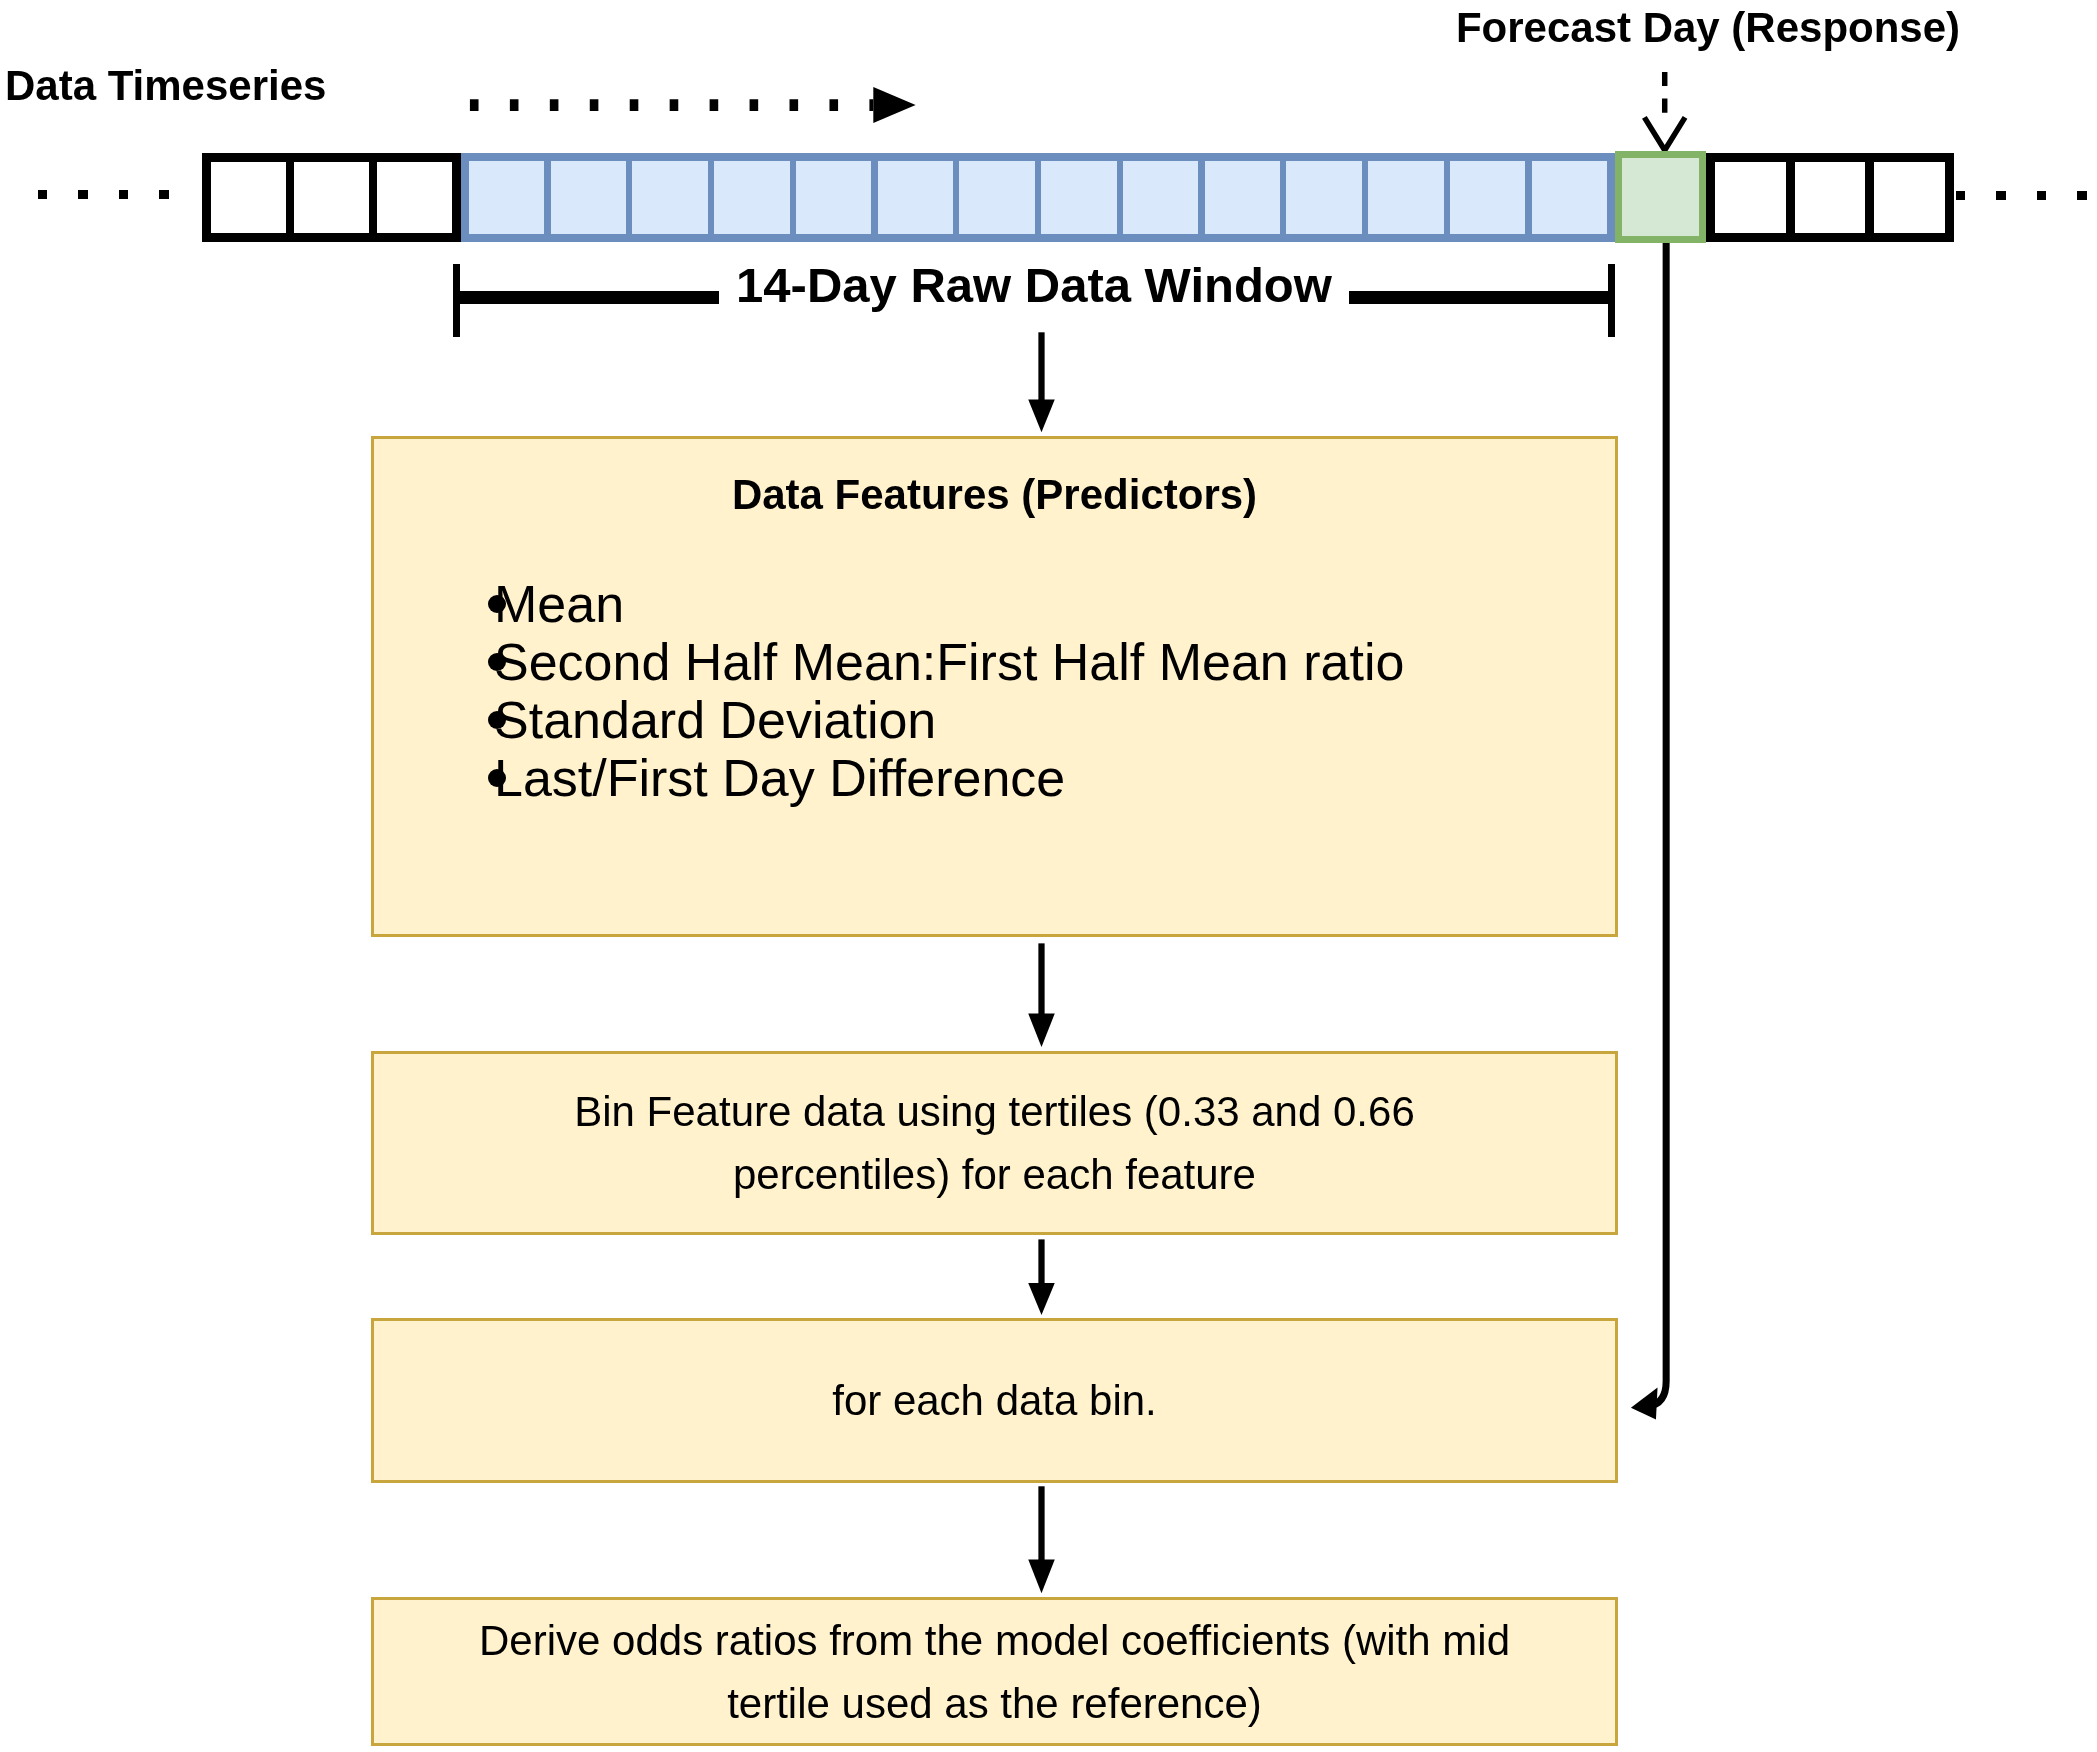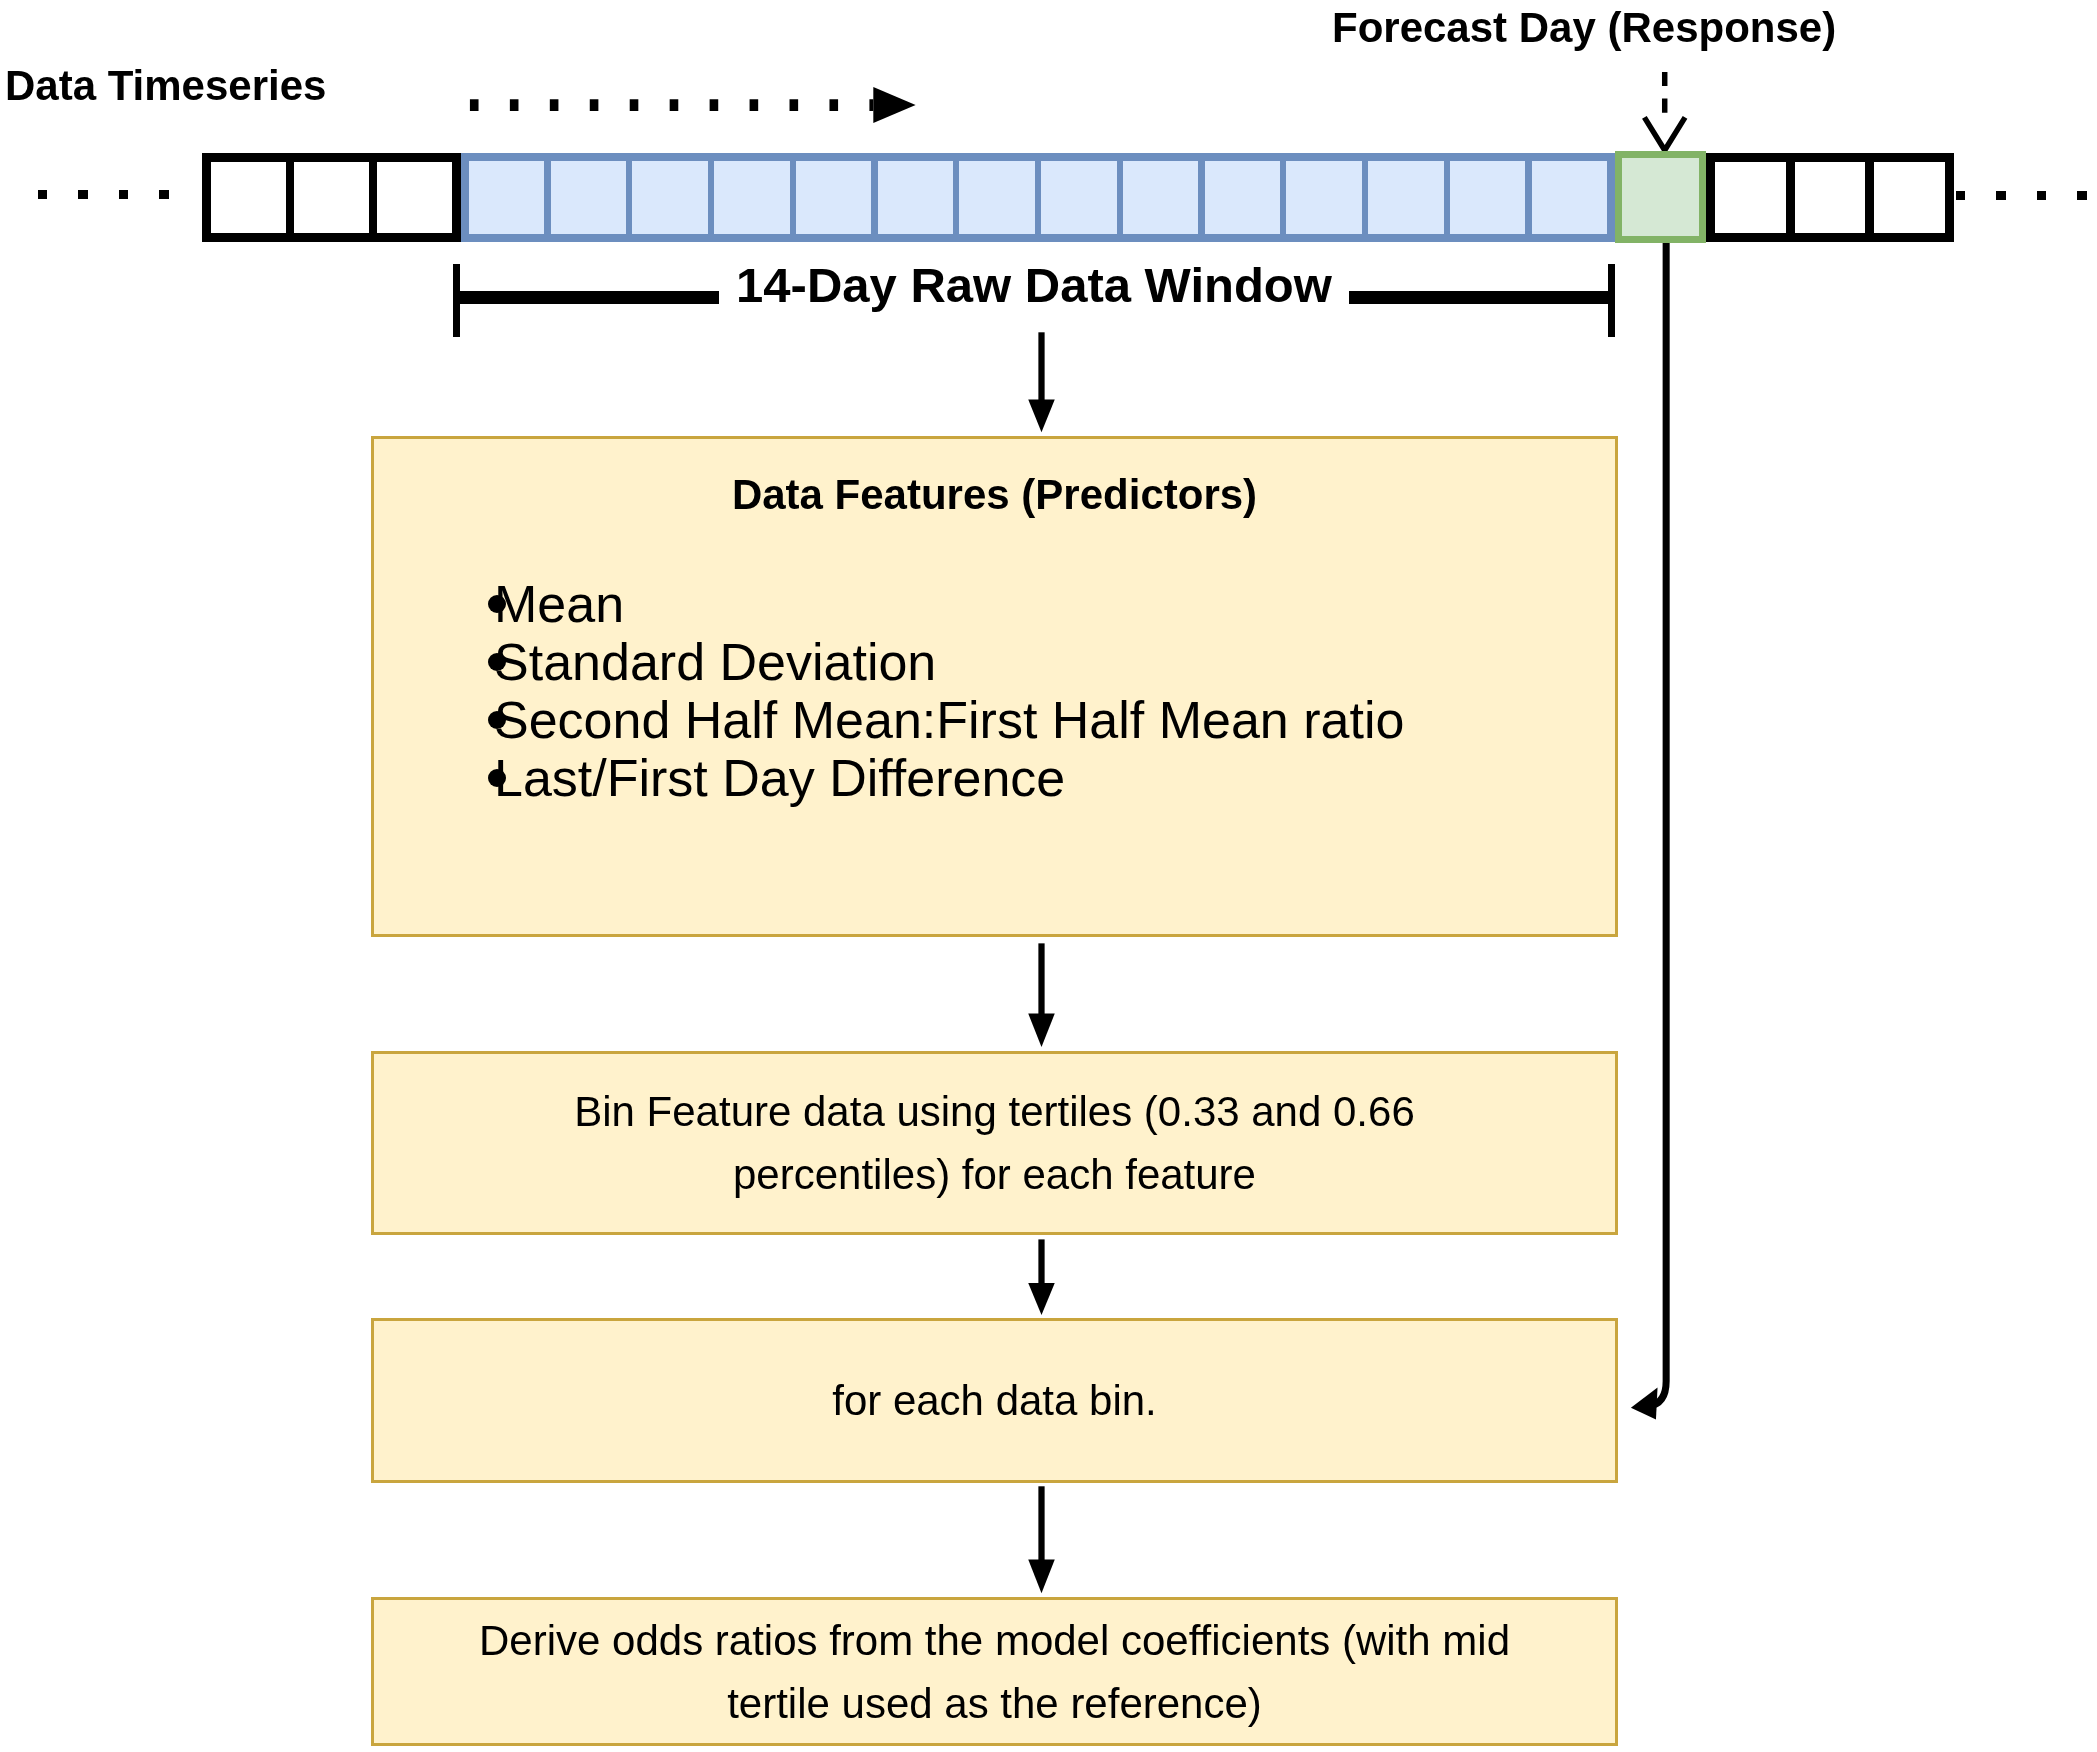--- a/index.html
+++ b/index.html
@@ -7,21 +7,21 @@
     --response-fill:#d5e8d4; --response-stroke:#82b366;
     --box-fill:#fff2cc; --box-stroke:#c9a53e; --line:#000000;
   }
   *{box-sizing:border-box;margin:0;padding:0}
   html,body{background:#ffffff}
   body{font-family:"Liberation Sans",sans-serif;color:#000}
   #diagram{position:relative;width:2097px;height:1753px;background:#fff;overflow:hidden}
 
   .lbl{position:absolute;font-weight:700;font-size:42px;line-height:49px;white-space:nowrap}
   #lbl-timeseries{left:5px;top:61px}
-  #lbl-forecast{left:1332px;top:3.1px;width:752px;}
+  #lbl-forecast{left:1332px;top:3.1px;width:752px;text-align:center}
 
   
   .cellgroup{position:absolute;top:153px;height:89px;display:flex}
   .grp-black{background:#000;padding:9.4px;gap:8.6px}
   .grp-blue{background:var(--window-stroke);padding:7.8px;gap:6.3px}
   .cell{flex:1}
   .cell-white{background:#ffffff}
   .cell-blue{background:var(--window-fill)}
   #plain-left{left:202px;width:259px}
   #window-cells{left:461px;width:1154px}
@@ -157,22 +157,22 @@
 
   <svg id="connector" width="94" height="1183" viewBox="0 0 120 1510">
     <path d="M87,5 L87,1458 Q87,1487 64,1490" fill="none" stroke="#000" stroke-width="9"></path>
     <polygon points="76,1466 42,1492 74,1507" fill="#000"></polygon>
   </svg>
 
   <div class="fbox" id="box-features">
     <div class="btitle">Data Features (Predictors)</div>
     <ul>
       <li><span>Mean</span></li>
+      <li><span>Second Half Mean:First Half Mean ratio</span></li>
       <li><span>Standard Deviation</span></li>
-      <li><span>Second Half Mean:First Half Mean ratio</span></li>
       <li><span>Last/First Day Difference</span></li>
     </ul>
   </div>
 
   <div class="fbox centerbox" id="box-bin">
     <div>Bin Feature data using tertiles (0.33 and 0.66</div>
     <div>percentiles) for each feature</div>
   </div>
 
   <div class="fbox centerbox" id="box-gee">

